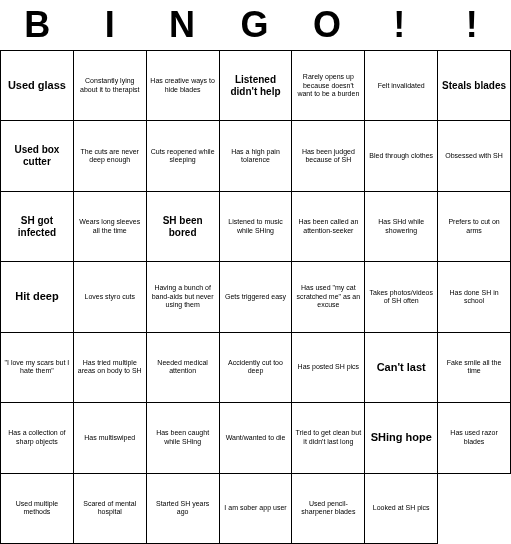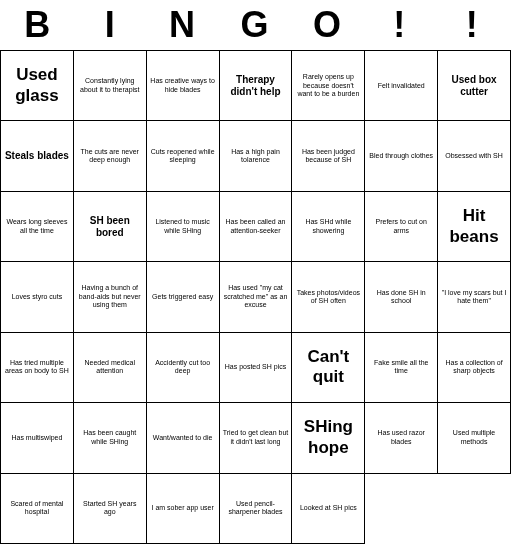--- a/index.html
+++ b/index.html
@@ -43,21 +43,21 @@
       display: flex;
       align-items: center;
       justify-content: center;
       text-align: center;
       padding: 2px 3px;
       font-size: 8px;
       line-height: 1.2;
       position: relative;
     }
     .cell.large {
-      font-size: 17px;
+      font-size: 11px;
       font-weight: bold;
     }
     .cell.medium {
       font-size: 10px;
       font-weight: bold;
     }
     .cell.small {
       font-size: 7px;
     }
   </style>
@@ -71,50 +71,51 @@
   <span>G</span>
   <span>O</span>
   <span>!</span>
   <span>!</span>
 </div>
 
 <div class="bingo-grid" id="grid">
     <div class="cell large">Used glass</div>
     <div class="cell small">Constantly lying about it to therapist</div>
     <div class="cell small">Has creative ways to hide blades</div>
-    <div class="cell medium">Therapy didn't help</div>
+    <div class="cell medium">Listened didn't help</div>
     <div class="cell small">Rarely opens up because doesn't want to be a burden</div>
     <div class="cell small">Felt invalidated</div>
+    <div class="cell medium">Steals blades</div>
     <div class="cell medium">Used box cutter</div>
-    <div class="cell medium">Steals blades</div>
     <div class="cell small">The cuts are never deep enough</div>
     <div class="cell small">Cuts reopened while sleeping</div>
     <div class="cell small">Has a high pain tolarence</div>
     <div class="cell small">Has been judged because of SH</div>
     <div class="cell small">Bled through clothes</div>
     <div class="cell small">Obsessed with SH</div>
+    <div class="cell medium">SH got infected</div>
     <div class="cell small">Wears long sleeves all the time</div>
     <div class="cell medium">SH been bored</div>
     <div class="cell small">Listened to music while SHing</div>
     <div class="cell small">Has been called an attention-seeker</div>
     <div class="cell small">Has SHd while showering</div>
     <div class="cell small">Prefers to cut on arms</div>
-    <div class="cell large">Hit beans</div>
+    <div class="cell large">Hit deep</div>
     <div class="cell small">Loves styro cuts</div>
     <div class="cell small">Having a bunch of band-aids but never using them</div>
     <div class="cell small">Gets triggered easy</div>
     <div class="cell small">Has used "my cat scratched me" as an excuse</div>
     <div class="cell small">Takes photos/videos of SH often</div>
     <div class="cell small">Has done SH in school</div>
     <div class="cell small">"I love my scars but I hate them"</div>
     <div class="cell small">Has tried multiple areas on body to SH</div>
     <div class="cell small">Needed medical attention</div>
     <div class="cell small">Accidently cut too deep</div>
     <div class="cell small">Has posted SH pics</div>
-    <div class="cell large">Can't quit</div>
+    <div class="cell large">Can't last</div>
     <div class="cell small">Fake smile all the time</div>
     <div class="cell small">Has a collection of sharp objects</div>
     <div class="cell small">Has multiswiped</div>
     <div class="cell small">Has been caught while SHing</div>
     <div class="cell small">Want/wanted to die</div>
     <div class="cell small">Tried to get clean but it didn't last long</div>
     <div class="cell large">SHing hope</div>
     <div class="cell small">Has used razor blades</div>
     <div class="cell small">Used multiple methods</div>
     <div class="cell small">Scared of mental hospital</div>

